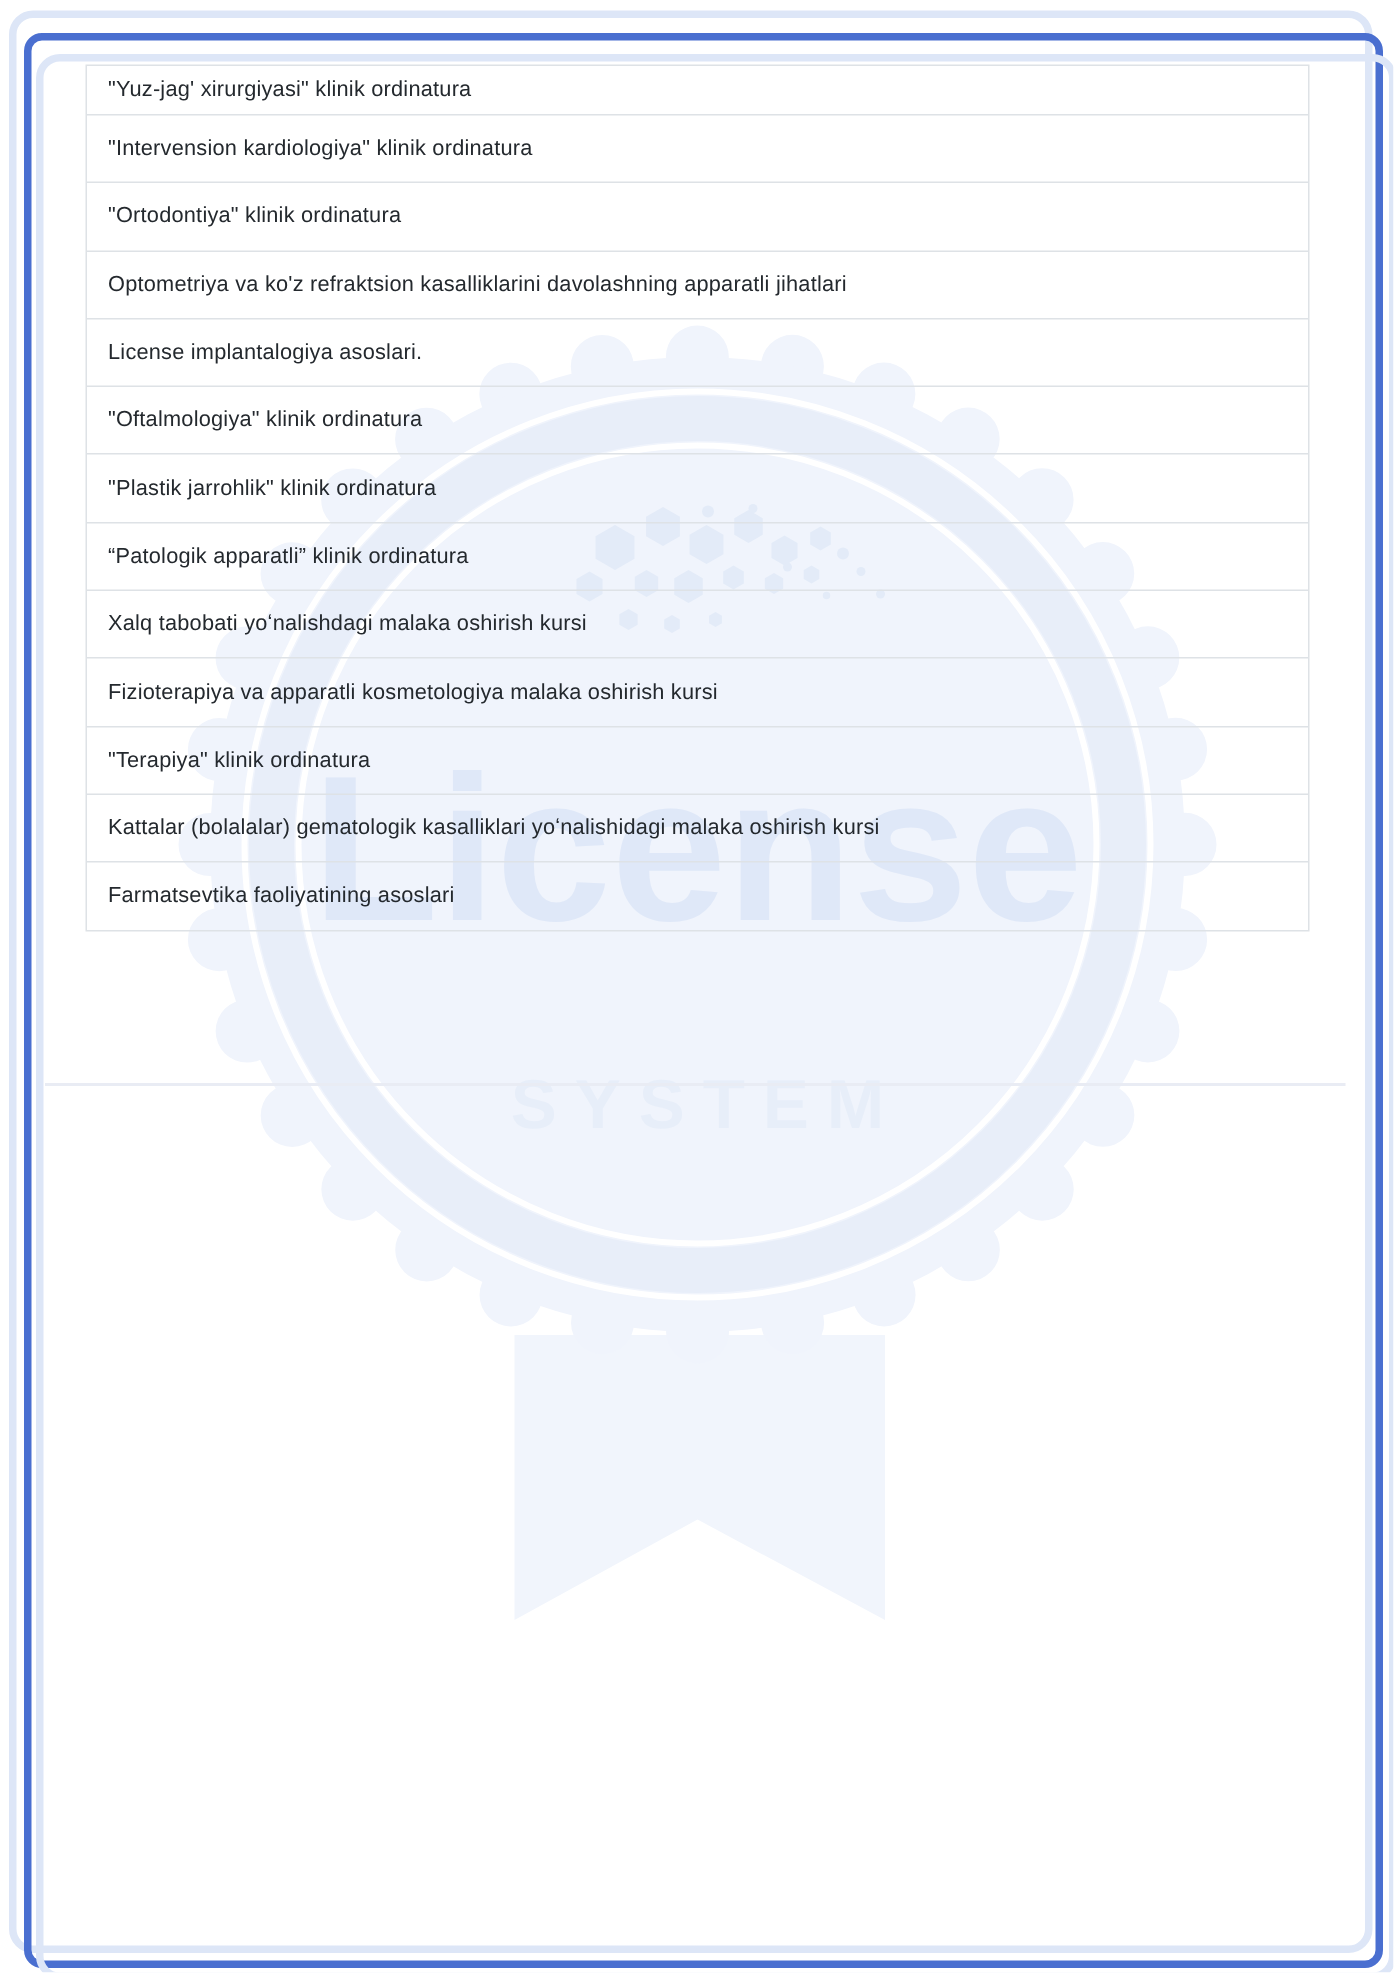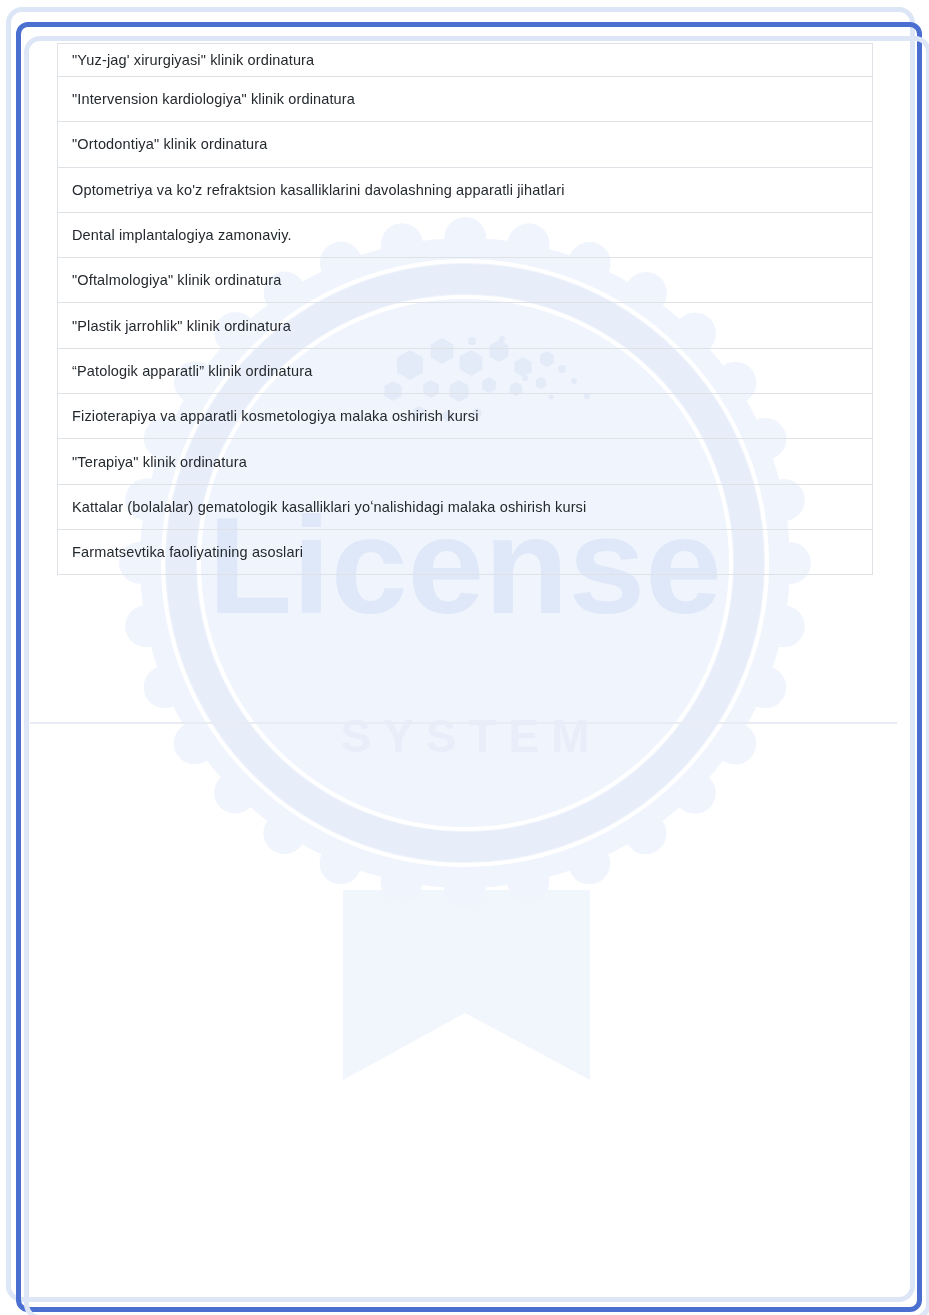--- a/index.html
+++ b/index.html
@@ -102,30 +102,33 @@
       <div class="trow">
         <span>"Intervension kardiologiya" klinik ordinatura</span>
       </div>
       <div class="trow">
         <span>"Ortodontiya" klinik ordinatura</span>
       </div>
       <div class="trow">
         <span>Optometriya va ko'z refraktsion kasalliklarini davolashning apparatli jihatlari</span>
       </div>
       <div class="trow">
-        <span>Dental implantalogiya zamonaviy.</span>
+        <span>License implantalogiya asoslari.</span>
       </div>
       <div class="trow">
         <span>"Oftalmologiya" klinik ordinatura</span>
       </div>
       <div class="trow">
         <span>"Plastik jarrohlik" klinik ordinatura</span>
       </div>
       <div class="trow">
         <span>“Patologik apparatli” klinik ordinatura</span>
+      </div>
+      <div class="trow">
+        <span>Xalq tabobati yoʻnalishdagi malaka oshirish kursi</span>
       </div>
       <div class="trow">
         <span>Fizioterapiya va apparatli kosmetologiya malaka oshirish kursi</span>
       </div>
       <div class="trow">
         <span>"Terapiya" klinik ordinatura</span>
       </div>
       <div class="trow">
         <span>Kattalar (bolalalar) gematologik kasalliklari yoʻnalishidagi malaka oshirish kursi</span>
       </div>

